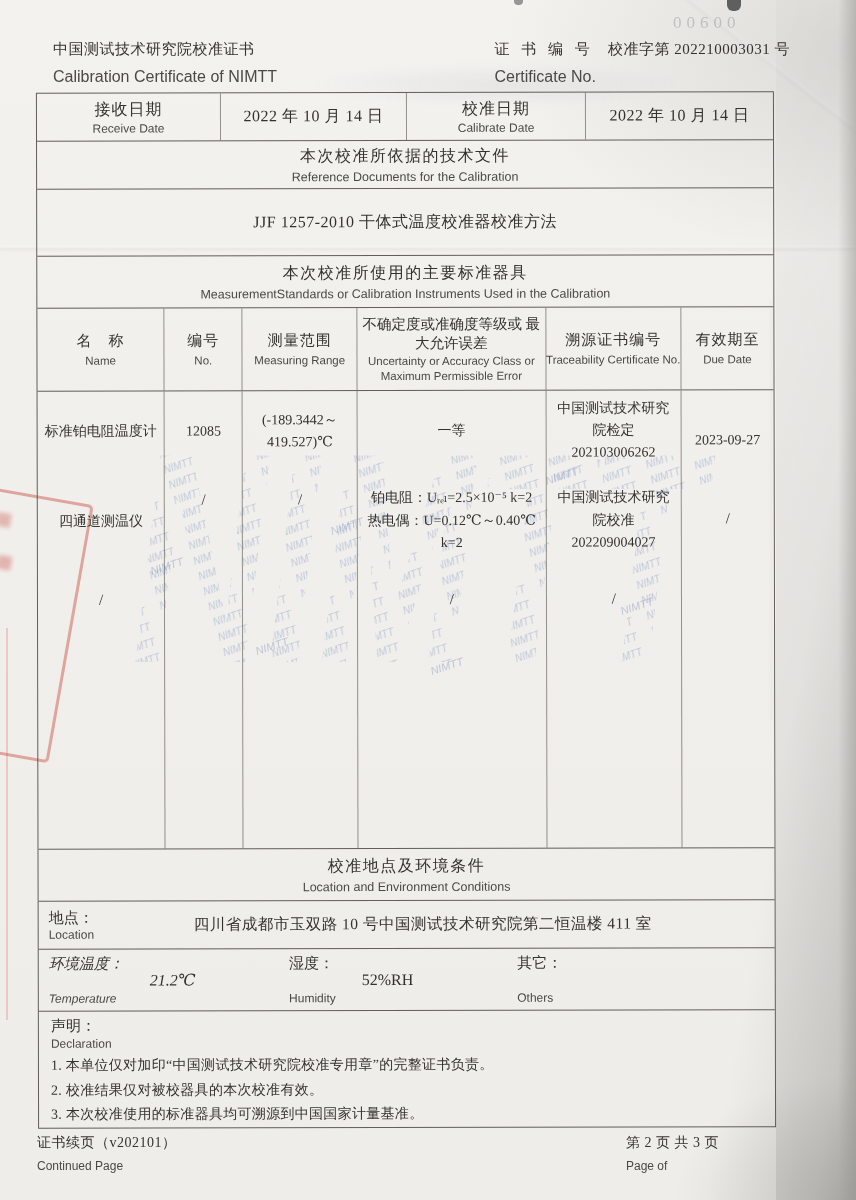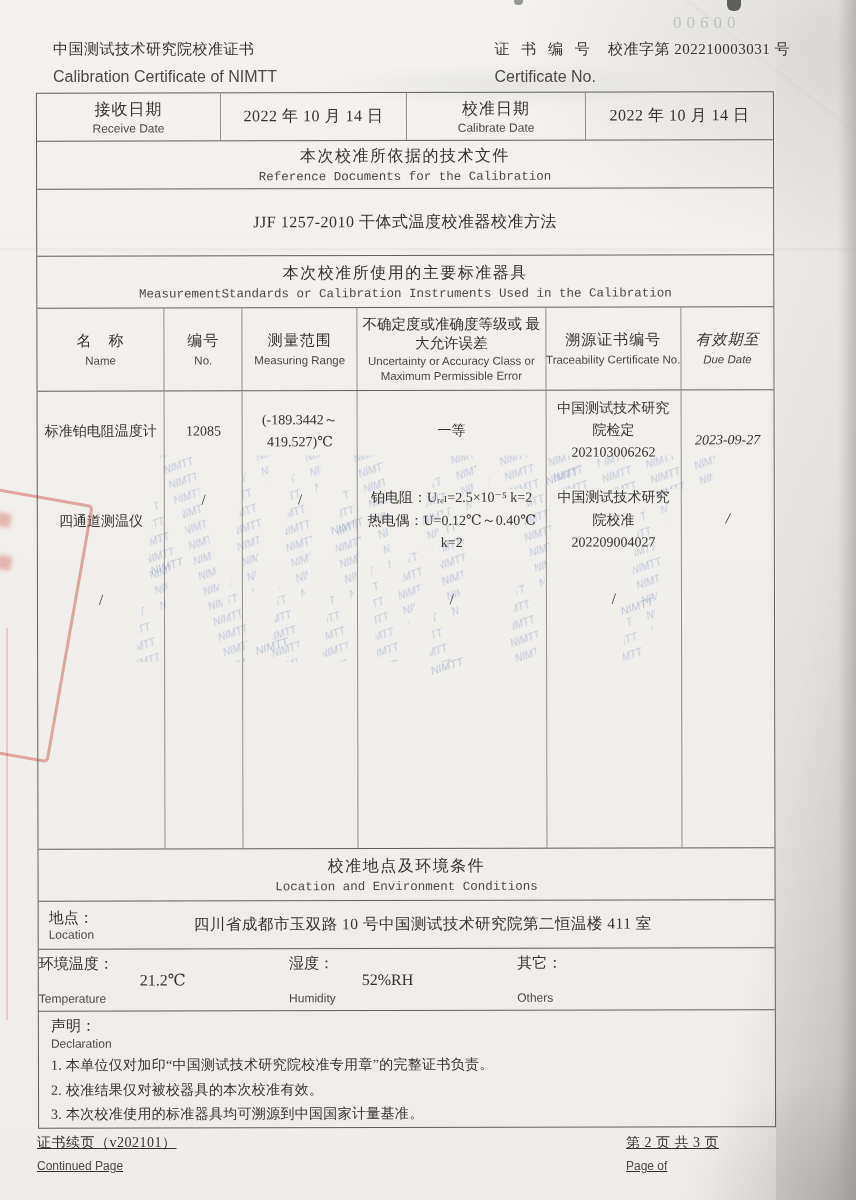--- a/index.html
+++ b/index.html
@@ -60,52 +60,52 @@
   .cellc{display:flex;flex-direction:column;justify-content:center;align-items:center;text-align:center;box-sizing:border-box;}
   .vline{border-right:1px solid var(--lineSoft);}
   .date-row{height:48px;}
   .d1{width:25%;} .d2{width:25.3%;} .d3{width:24.3%;} .d4{width:25.4%;}
   .lab-cn{font-size:16px;letter-spacing:1px;}
   .lab-en{font-size:12px;color:var(--sub);font-family:"Liberation Sans","DejaVu Sans",sans-serif;margin-top:1px;}
   .date-val{font-size:16px;letter-spacing:0.5px;}
   .sec-hdr{flex-direction:column;justify-content:center;align-items:center;text-align:center;}
   .sec1{height:48px;} .sec2{height:52px;} .sec3{height:52px;}
   .sec-cn{font-size:16px;letter-spacing:1.5px;}
-  .sec-en{font-size:12.5px;color:var(--sub);font-family:Liberation Mono, monospace;margin-top:3px;}
+  .sec-en{font-size:12.5px;color:var(--sub);font-family:Liberation Sans, sans-serif;margin-top:3px;}
   .refdoc{height:67px;justify-content:center;align-items:center;font-size:16px;letter-spacing:0.5px;}
   .inst-hdr{height:83px;}
   .inst-body{height:458px;}
-  .c1{width:17.3%;} .c2{width:10.6%;} .c3{width:15.6%;} .c4{width:25.6%;} .c5{width:18.4%;} .c6{width:12.5%;font-style:italic;}
+  .c1{width:17.3%;} .c2{width:10.6%;} .c3{width:15.6%;} .c4{width:25.6%;} .c5{width:18.4%;} .c6{width:12.5%;}
   .th-cn{font-size:15px;letter-spacing:1px;line-height:1.3;}
   .c4 .th-cn{font-size:14.5px;letter-spacing:0;}
   .th-en{font-size:11.5px;color:var(--sub);font-family:"Liberation Sans","DejaVu Sans",sans-serif;line-height:1.25;margin-top:2px;}
   .ib-cell{display:flex;flex-direction:column;align-items:stretch;text-align:center;font-size:14px;box-sizing:border-box;}
   .seg1{height:80px;display:flex;flex-direction:column;justify-content:center;align-items:center;line-height:1.55;}
   .seg2{height:100px;display:flex;flex-direction:column;justify-content:center;align-items:center;line-height:1.6;}
   .seg3{height:56px;display:flex;justify-content:center;align-items:center;font-size:15px;}
   .seg1 div,.seg2 div{padding:0 2px;}
   
   .loc-row{height:48px;align-items:center;}
   .loc-label{padding-left:10px;width:95px;display:flex;flex-direction:column;justify-content:center;}
   .loc-label .lab-cn{font-size:15px;text-align:left;letter-spacing:0;}
   .loc-label .lab-en{text-align:left;margin-top:0;}
   .loc-value{font-size:15.5px;letter-spacing:0.5px;margin-left:50px;}
   .env-row{height:62px;align-items:center;}
   .env-group{display:flex;align-items:center;box-sizing:border-box;}
-  .g1{width:34%;padding-left:0;} .g2{width:31%;} .g3{width:35%;}
+  .g1{width:34%;padding-left:10px;font-style:italic;} .g2{width:31%;} .g3{width:35%;}
   .env-lab{display:flex;flex-direction:column;}
   .env-lab .lab-cn{font-size:15px;text-align:left;letter-spacing:0;}
   .env-lab .lab-en{text-align:left;margin-top:18px;}
   .env-val{font-size:16px;margin-left:26px;}
   .decl-row{height:116px;flex-direction:column;justify-content:flex-start;padding:5px 12px;box-sizing:border-box;}
   .decl-cn{font-size:15px;}
   .decl-en{font-size:12px;color:var(--sub);font-family:"Liberation Sans","DejaVu Sans",sans-serif;margin:1px 0 3px;}
   .decl-item{font-size:14px;line-height:1.75;letter-spacing:0.3px;}
   
-  .ftr{position:absolute;left:37px;top:1134px;width:738px;display:flex;justify-content:space-between;text-decoration:underline;}
+  .ftr{position:absolute;left:37px;top:1134px;width:738px;display:flex;justify-content:space-between;}
   .ftr .f-cn{font-size:14px;letter-spacing:0.5px;}
   .ftr .f-en{font-size:12px;color:var(--sub);font-family:"Liberation Sans","DejaVu Sans",sans-serif;margin-top:7px;}
   .ftr-right{margin-right:56px;}
 </style>
 </head>
 <body>
 
 <div class="page">
 
   <div class="crease-h"></div>

